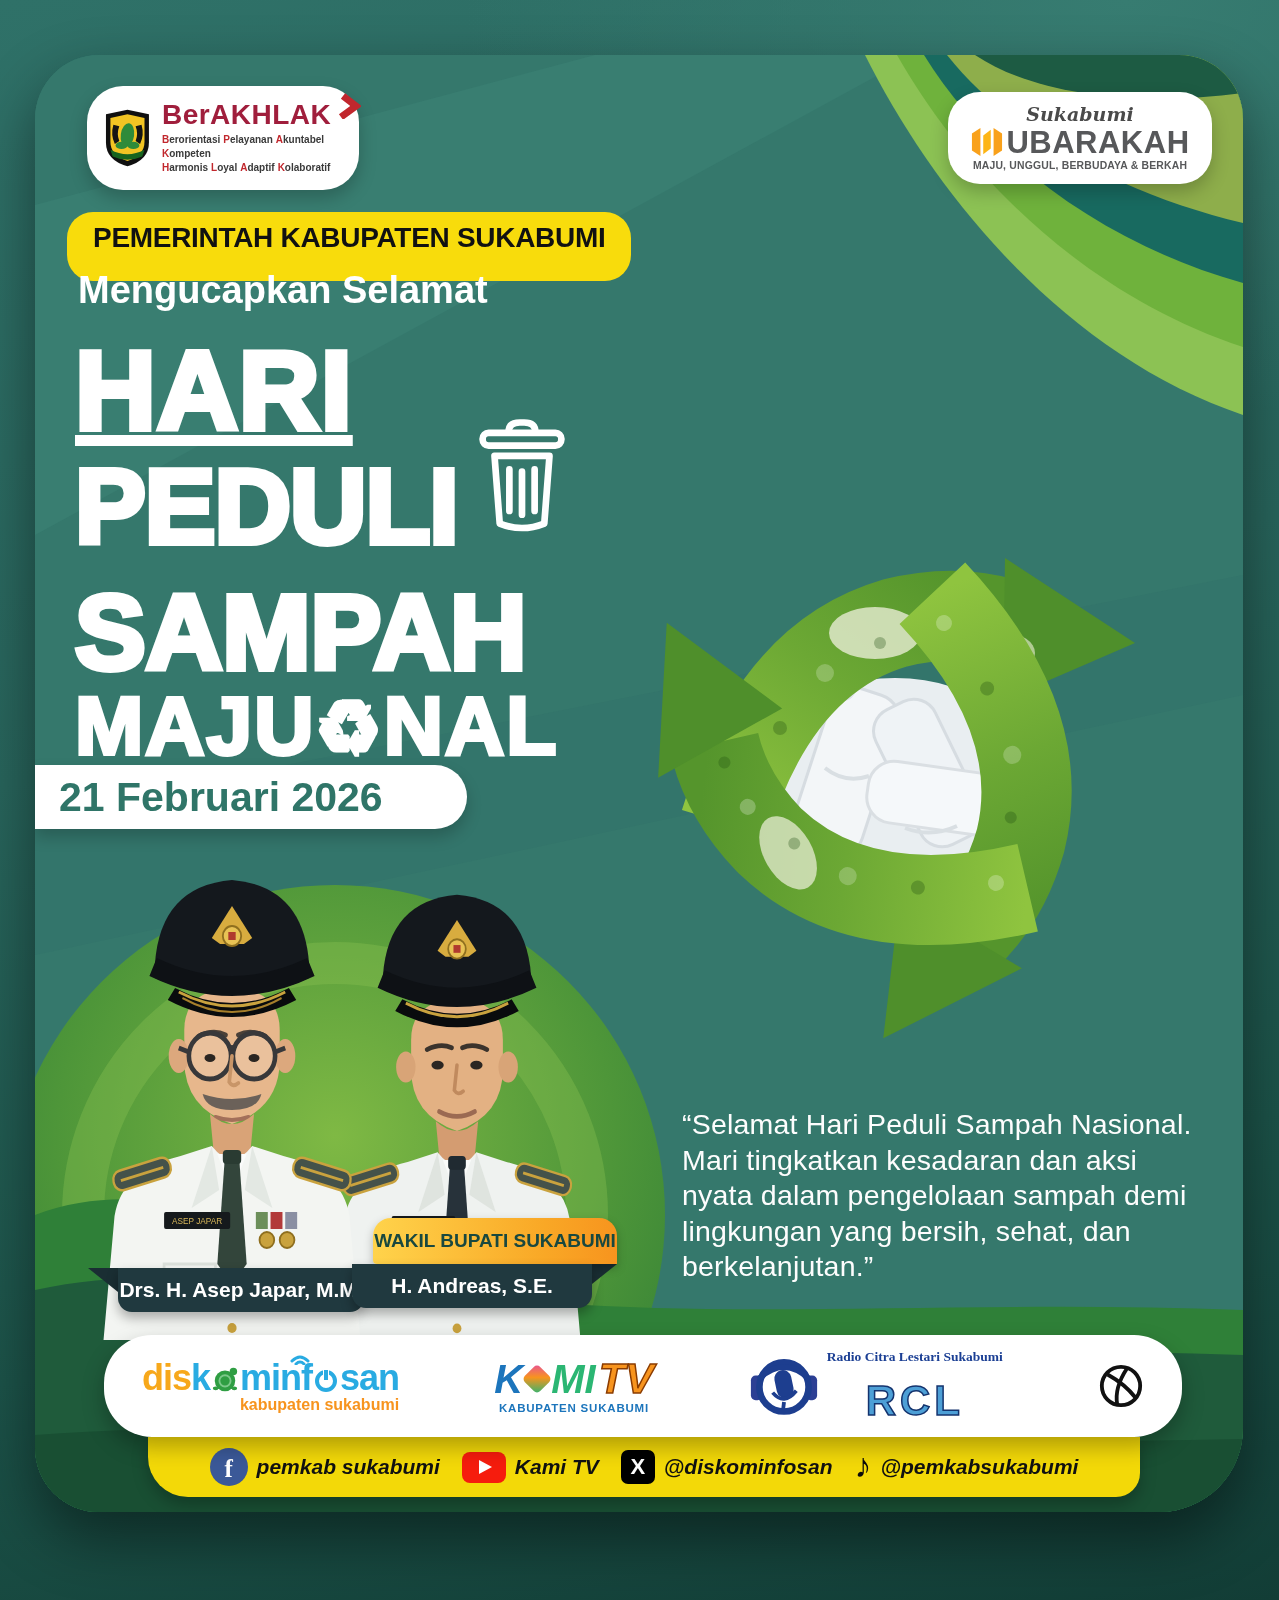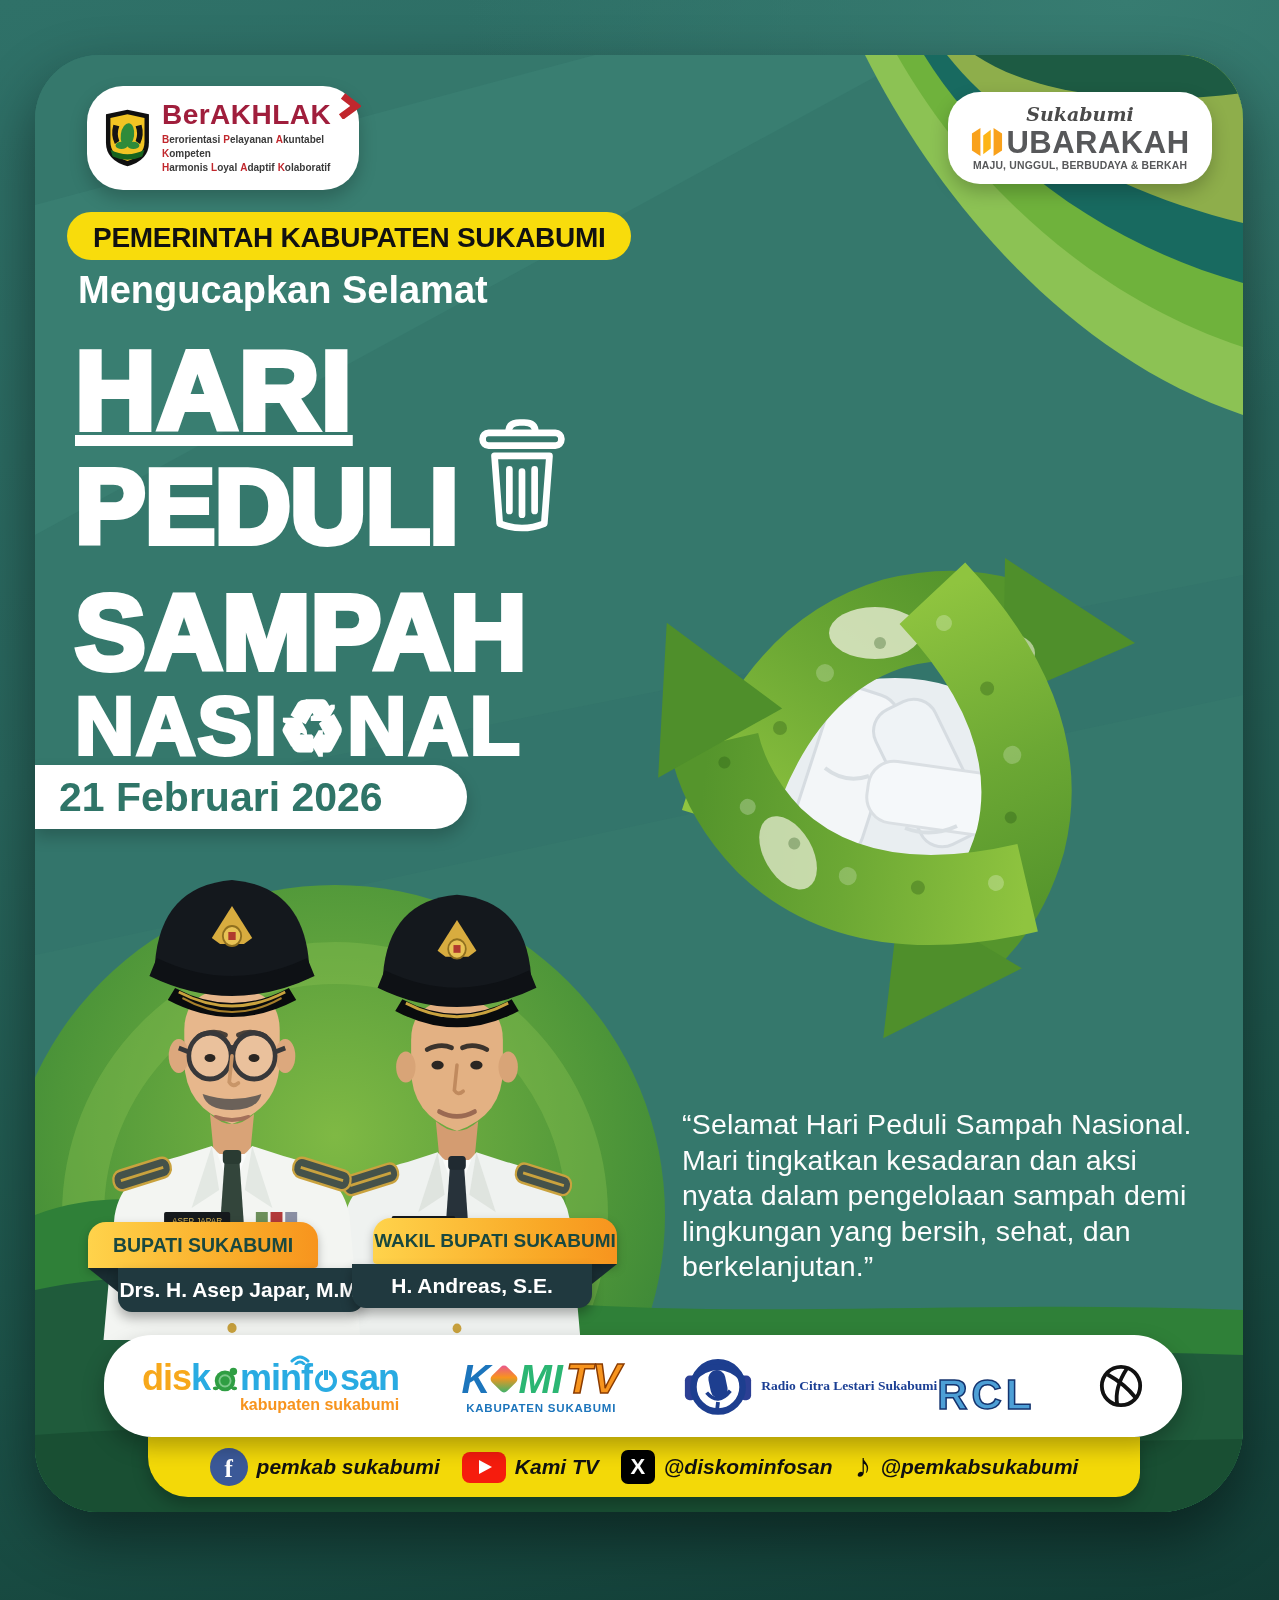--- a/index.html
+++ b/index.html
@@ -21,21 +21,21 @@
   .ak-tagline{margin-top:4px;font-size:10px;color:#3A3A3A;line-height:1.4;font-weight:bold;}
   .bw{display:inline-block;margin-right:3px;}
   .bw::first-letter{color:#C1272D;}
   .badge-r{left:913px;top:37px;width:264px;height:92px;border-radius:32px;display:flex;flex-direction:column;align-items:center;justify-content:center;}
   .mb-script{font-family:"DejaVu Serif",serif;font-style:italic;font-weight:bold;font-size:19px;color:#4A4A4A;line-height:1;}
   .mb-row{display:flex;align-items:center;margin-top:2px;}
   .mb-title{font-size:31px;font-weight:800;color:#57585A;letter-spacing:.5px;line-height:1;}
   .mb-sub{font-size:10.4px;font-weight:800;color:#57585A;margin-top:2px;letter-spacing:.2px;}
 
   
-  .gov-pill{position:absolute;left:32px;top:157px;height:48px;line-height:52px;background:#F8DC0C;
+  .gov-pill{position:absolute;left:32px;top:157px;height:69px;line-height:52px;background:#F8DC0C;
     border-radius:26px;padding:0 26px;font-size:28px;font-weight:800;letter-spacing:-.3px;color:#111;z-index:7;}
   .greeting{position:absolute;left:43px;top:214px;font-size:38px;font-weight:bold;color:#fff;z-index:7;}
 
   .hl{position:absolute;left:40px;color:#fff;font-weight:800;line-height:1;z-index:4;-webkit-text-stroke:6px #fff;letter-spacing:1px;}
   .hl1{top:280px;font-size:112px;text-decoration:underline;}
   .hl2{top:398px;font-size:106px;letter-spacing:-1px;}
   .hl3{top:524px;font-size:106px;letter-spacing:0;}
   .hl4{top:630px;font-size:82px;-webkit-text-stroke:4px #fff;letter-spacing:2px;}
   .rc{-webkit-text-stroke:3px #fff;font-size:74px;}
   .trash{position:absolute;left:435px;top:338px;z-index:4;}
@@ -76,21 +76,21 @@
   .dkl-tag{font-size:16px;font-weight:800;color:#F7941E;text-align:right;margin-top:1px;}
   .dkl-wifi{position:absolute;right:86px;top:-13px;}
   .kamitv{display:flex;flex-direction:column;align-items:center;line-height:1;}
   .kamitv-row{display:flex;align-items:center;font-style:italic;font-weight:800;}
   .ktv-k{font-size:40px;color:#1C75BC;}
   .ktv-dia{width:24px;height:24px;border-radius:5px;margin:0 2px;background:linear-gradient(135deg,#E94E9C 0%,#F7941E 45%,#2BB673 100%);transform:rotate(45deg) scale(.9);}
   .ktv-mi{font-size:40px;color:#2BB673;}
   .ktv-tv{font-size:43px;color:#F7941E;-webkit-text-stroke:1.5px #8A3B00;margin-left:3px;}
   .ktv-sub{font-size:11.5px;font-weight:800;color:#1C75BC;letter-spacing:.8px;margin-top:3px;}
   .rcl{display:flex;align-items:center;}
-  .rcl-col{margin-left:8px;display:flex;flex-direction:row;align-items:center;line-height:1;}
+  .rcl-col{margin-left:8px;display:flex;flex-direction:column;align-items:center;line-height:1;}
   .rcl-station{font-family:"Liberation Serif",serif;font-size:13.5px;font-weight:bold;color:#1B3F94;white-space:nowrap;}
   .rcl-abbr{font-size:42px;font-weight:800;color:#4D9FD6;-webkit-text-stroke:1.5px #14336E;letter-spacing:4px;margin-top:17px;}
   .web{display:flex;align-items:center;}
   .web-domain{font-size:30px;font-weight:bold;color:#1A1A1A;margin-left:12px;}
 
   
   .social-bar{position:absolute;left:113px;top:1382px;width:992px;height:60px;background:#F3D908;
     border-radius:0 0 24px 40px;z-index:7;display:flex;align-items:center;justify-content:center;gap:22px;
     box-shadow:0 8px 16px rgba(0,0,0,.25);}
   .soc{display:flex;align-items:center;gap:9px;}
@@ -223,21 +223,21 @@
     </div>
     <div class="mb-sub">MAJU, UNGGUL, BERBUDAYA &amp; BERKAH</div>
   </div>
 
   <div class="gov-pill">PEMERINTAH KABUPATEN SUKABUMI</div>
   <div class="greeting">Mengucapkan Selamat</div>
 
   <div class="hl hl1">HARI</div>
   <div class="hl hl2">PEDULI</div>
   <div class="hl hl3">SAMPAH</div>
-  <div class="hl hl4"><span>NASI</span><span class="rc">♻</span><span>NAL</span></div>
+  <div class="hl hl4"><span>MAJU</span><span class="rc">♻</span><span>NAL</span></div>
 
   <svg class="trash" width="104" height="166" viewBox="0 0 140 170">
     <g stroke="#FFFFFF" stroke-width="9" fill="none" stroke-linecap="round" stroke-linejoin="round">
       <path d="M52,26 q0,-13 15,-13 h6 q15,0 15,13"></path>
       <rect x="17" y="27" width="106" height="17" rx="8"></rect>
       <path d="M33,58 L107,58 L100,149 Q70,161 40,149 Z"></path>
       <path d="M53,76 v56 M70,79 v58 M87,76 v56"></path>
     </g>
   </svg>
 
@@ -331,21 +331,20 @@
     <circle cx="208" cy="400" r="8" fill="#C9A23E" stroke="#8F6F1F" stroke-width="2"></circle>
     <circle cx="230" cy="400" r="8" fill="#C9A23E" stroke="#8F6F1F" stroke-width="2"></circle>
     <path d="M96,424 h56 v10 h-56 Z" fill="none" stroke="#DCE1DC" stroke-width="3"></path>
     <circle cx="170" cy="462" r="5" fill="#C9A23E"></circle>
         <circle cx="170" cy="488" r="5" fill="#C9A23E"></circle>
     <rect x="96" y="372" width="72" height="17" rx="2" fill="#15191C"></rect>
     <text x="132" y="384" font-size="9" fill="#D8B75A" text-anchor="middle" font-family="Liberation Sans, sans-serif">ASEP JAPAR</text>
   </svg>
 
   <div class="fold fold1"></div>
-  <div class="plate py p1y">BUPATI SUKABUMI</div>
   <div class="plate pn p1n">Drs. H. Asep Japar, M.M.</div>
   <div class="fold fold2"></div>
   <div class="plate py p2y">WAKIL BUPATI SUKABUMI</div>
   <div class="plate pn p2n">H. Andreas, S.E.</div>
 
   <div class="quote">“Selamat Hari Peduli Sampah Nasional. Mari tingkatkan kesadaran dan aksi nyata dalam pengelolaan sampah demi lingkungan yang bersih, sehat, dan berkelanjutan.”</div>
 
   <div class="white-bar">
     <div class="dkl">
       <svg class="dkl-wifi" width="26" height="18" viewBox="0 0 26 18">

